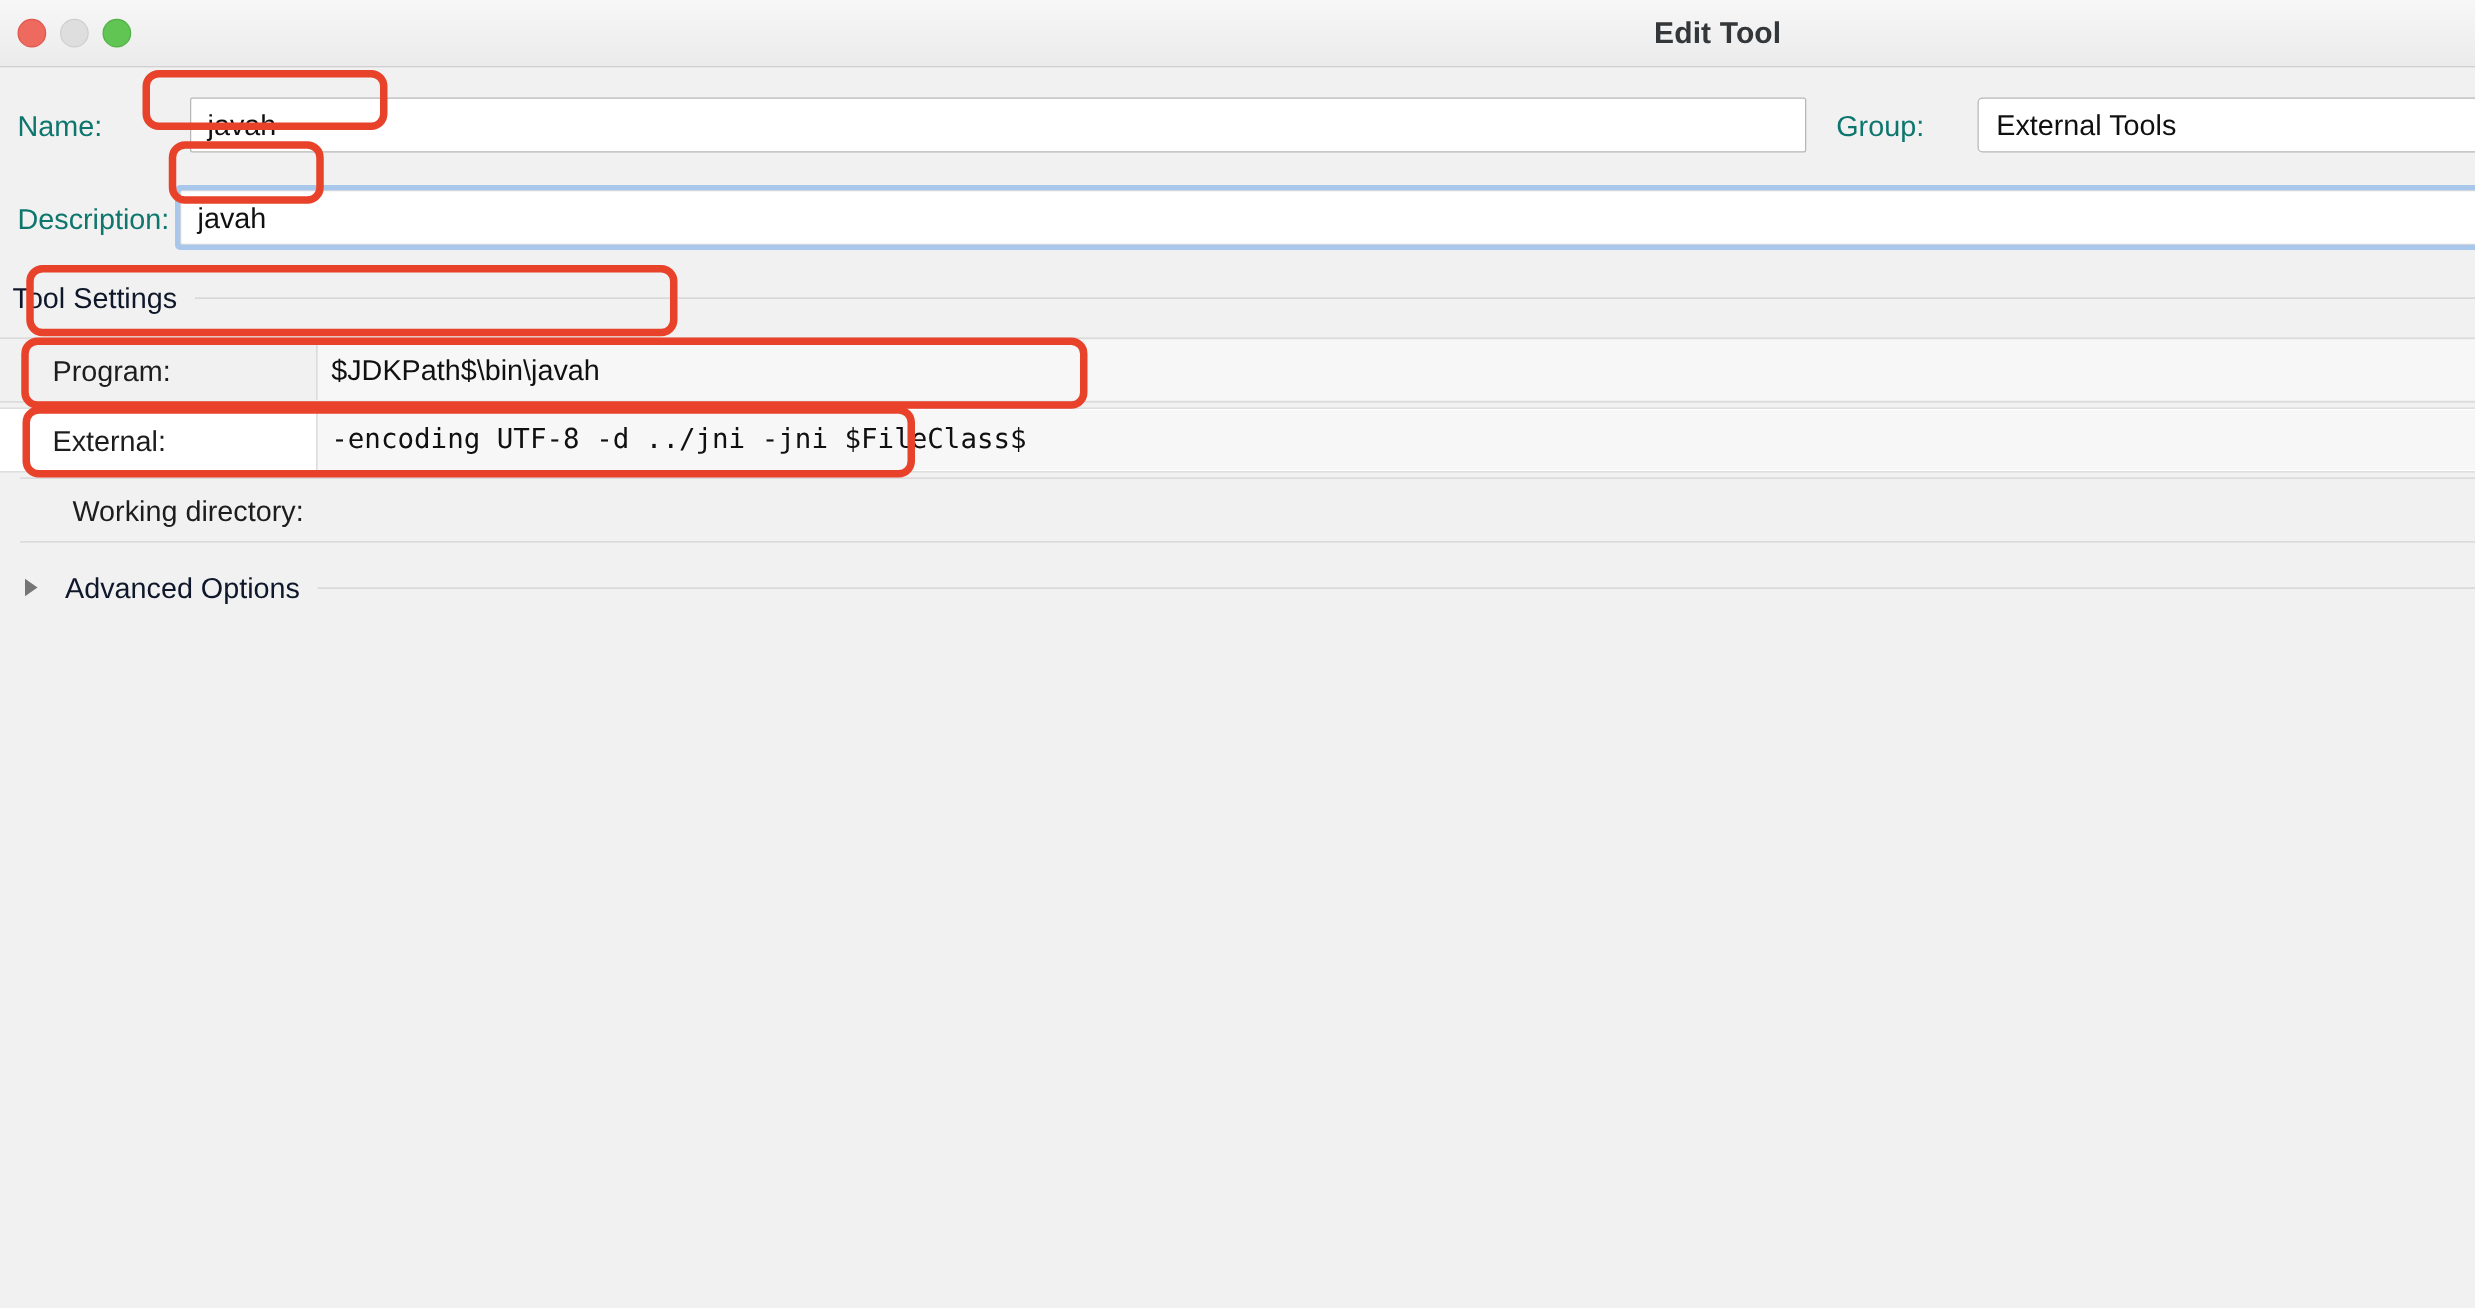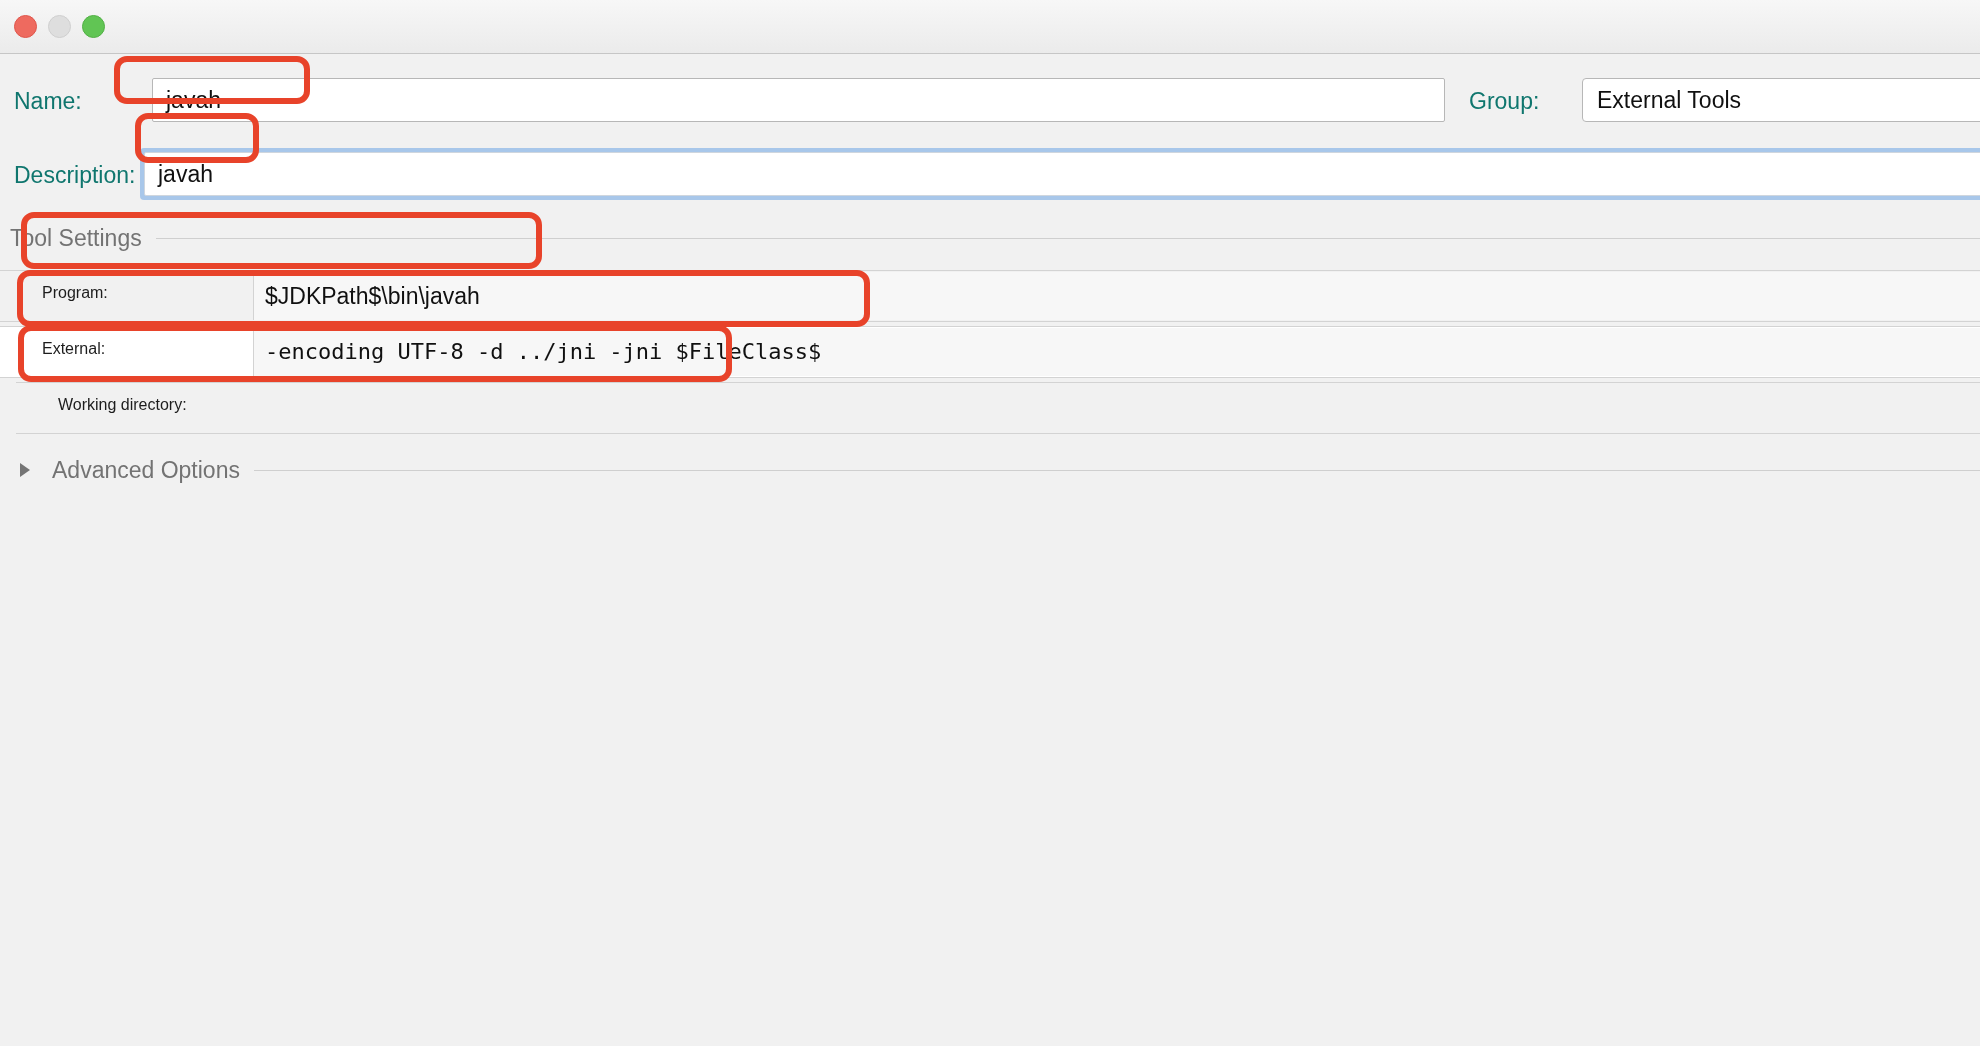--- a/index.html
+++ b/index.html
@@ -158,21 +158,21 @@
     position: absolute;
     left: 0;
     width: 1980px;
     height: 32px;
     display: flex;
     align-items: center;
   }
   .section-tools { top: 168px; }
   .section-title {
     font-size: 23px;
-    color: #737373;
+    color: #0f172a;
     padding-left: 10px;
     padding-right: 14px;
     white-space: nowrap;
   }
   .section-rule {
     flex: 1;
     height: 1px;
     background: #cfcfcf;
   }
 
@@ -183,21 +183,21 @@
     width: 1980px;
     height: 52px;
     box-sizing: border-box;
   }
   .prop-gray  { background: #f1f1f1; border-top: 1px solid #d3d3d3; border-bottom: 1px solid #d3d3d3; }
   .prop-white { background: #ffffff; border-top: 1px solid #d3d3d3; border-bottom: 1px solid #d3d3d3; }
 
   .prop-label {
     position: absolute;
     top: 13px;
-    font-size: 16px;
+    font-size: 23px;
     color: #1d1d1d;
     white-space: nowrap;
   }
   .prop-value {
     position: absolute;
     left: 253px; top: 1px;
     right: 0;
     height: 48px;
     line-height: 48px;
     font-size: 23px;
@@ -247,20 +247,21 @@
 </style>
 </head>
 <body>
 
 <div class="titlebar">
   <div class="traffic">
     <span class="light close" style="background: rgb(238, 106, 95);"></span>
     <span class="light min" style="background: rgb(222, 222, 222);"></span>
     <span class="light max" style="background: rgb(97, 197, 84);"></span>
   </div>
+  <div class="window-title">Edit Tool</div>
 </div>
 
 <div class="content">
 
   <div class="row-name">
     <span class="lbl label-name">Name:</span>
     <div class="field-name">javah</div>
     <span class="lbl label-group">Group:</span>
     <div class="field-group">External Tools</div>
   </div>

